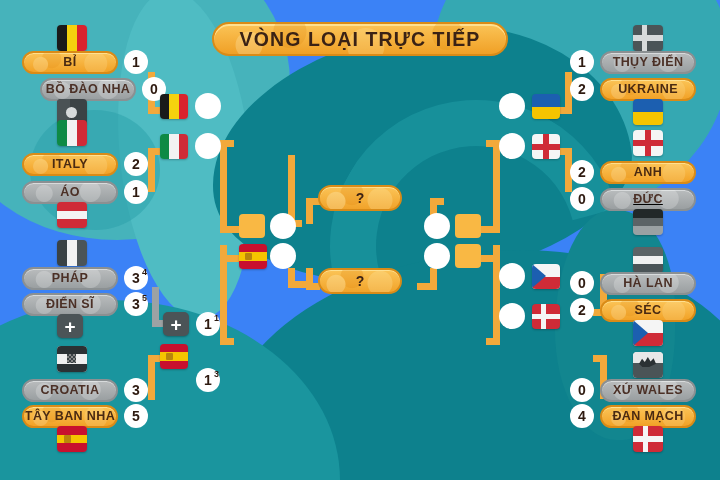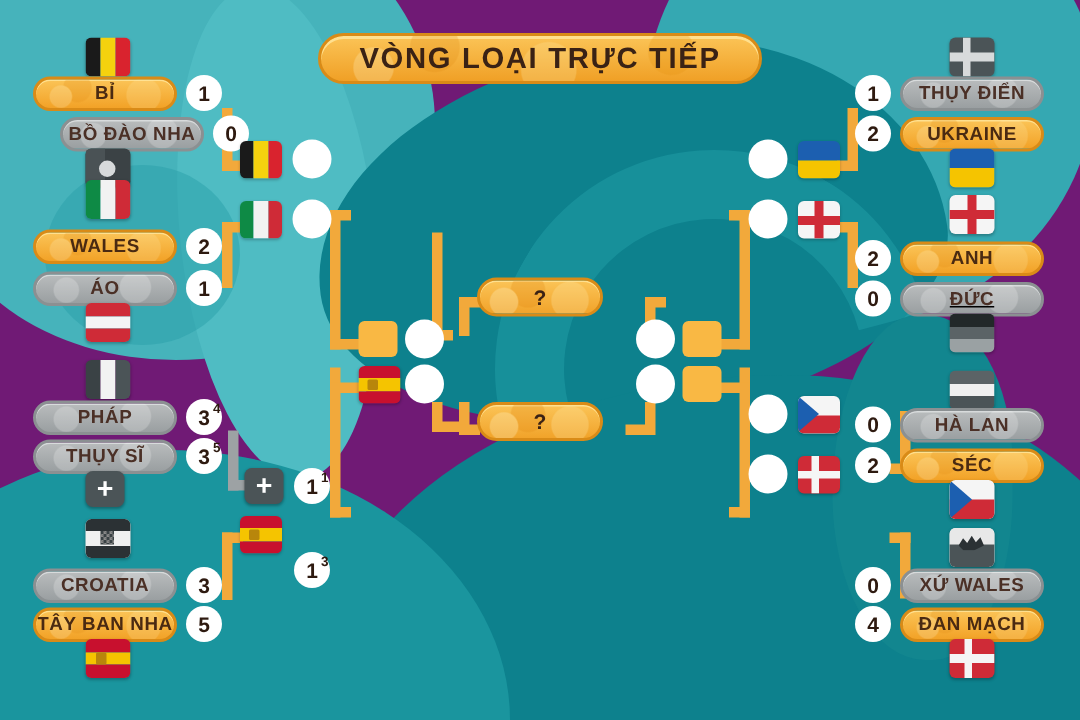--- a/index.html
+++ b/index.html
@@ -1,17 +1,17 @@
 <!DOCTYPE html>
 <html><head>
 <meta charset="utf-8">
 <style>
   html,body{margin:0;padding:0;background:#0f7d88;}
   body{font-family:"Liberation Sans",sans-serif;}
-  #stage{position:relative;width:720px;height:480px;overflow:hidden;background:#701a75;}
+  #stage{position:relative;width:720px;height:480px;overflow:hidden;background:#3b82f6;}
 
   
   .bg{position:absolute;pointer-events:none;}
   .bg-a{left:-40px;top:-60px;width:330px;height:300px;background:#46b3bb;
         border-radius:50% 45% 55% 50%/60% 50% 50% 40%;}
   .bg-b{left:120px;top:-10px;width:130px;height:330px;background:#4fbcc3;
         border-radius:50%;transform:rotate(-6deg);}
   .bg-c{left:210px;top:30px;width:420px;height:250px;background:#0d818d;
         border-radius:55% 45% 50% 50%/55% 60% 40% 45%;transform:rotate(-8deg);}
   .bg-d{left:430px;top:-80px;width:300px;height:300px;background:#35a8b2;
@@ -217,21 +217,21 @@
   <div class="flag" style="left:57px;top:120px;">
     <span class="v3" style="position:absolute;inset:0;display:block;">
       <i style="background:#0e8a45;"></i>
         <i style="background:#f2f2f2;"></i>
         <i style="background:#cf2b37;"></i>
     </span>
   </div>
   <div class="row" style="left:22px;top:152px;">
     <div class="pill win" style="width:96px;">
       <div class="tex"></div>
-        <span>WALES</span>
+        <span>ITALY</span>
     </div>
     <div class="gapL"></div>
     <div class="score">
         <span>2</span>
       </div>
   </div>
   <div class="row" style="left:22px;top:180px;">
     <div class="pill lose" style="width:96px;">
       <div class="tex"></div>
         <span>ÁO</span>
@@ -261,21 +261,21 @@
     </div>
     <div class="gapL"></div>
     <div class="score">
       <span>3</span>
         <sup>4</sup>
     </div>
   </div>
   <div class="row" style="left:22px;top:292px;">
     <div class="pill lose" style="width:96px;">
       <div class="tex"></div>
-        <span>THỤY SĨ</span>
+        <span>ĐIỂN SĨ</span>
     </div>
     <div class="gapL"></div>
     <div class="score">
       <span>3</span>
         <sup>5</sup>
     </div>
   </div>
   <div class="plusbox" style="left:57px;top:314px;">+</div>
 
   <div class="flag" style="left:57px;top:346px;background:#f0f0f0;">

